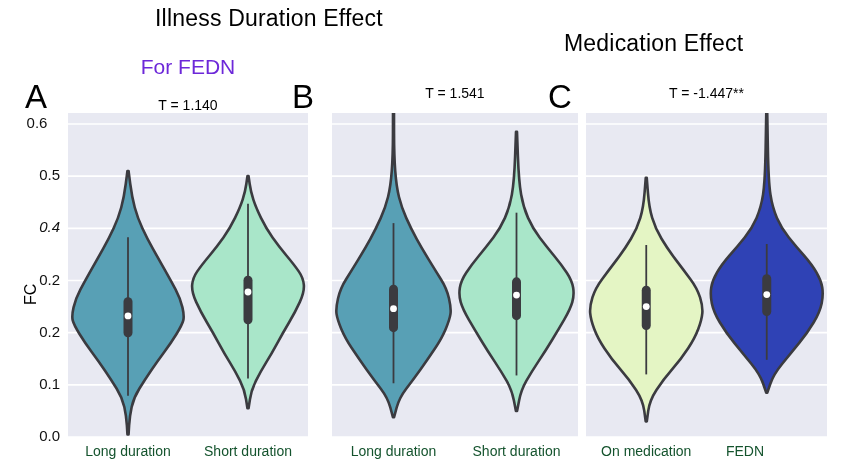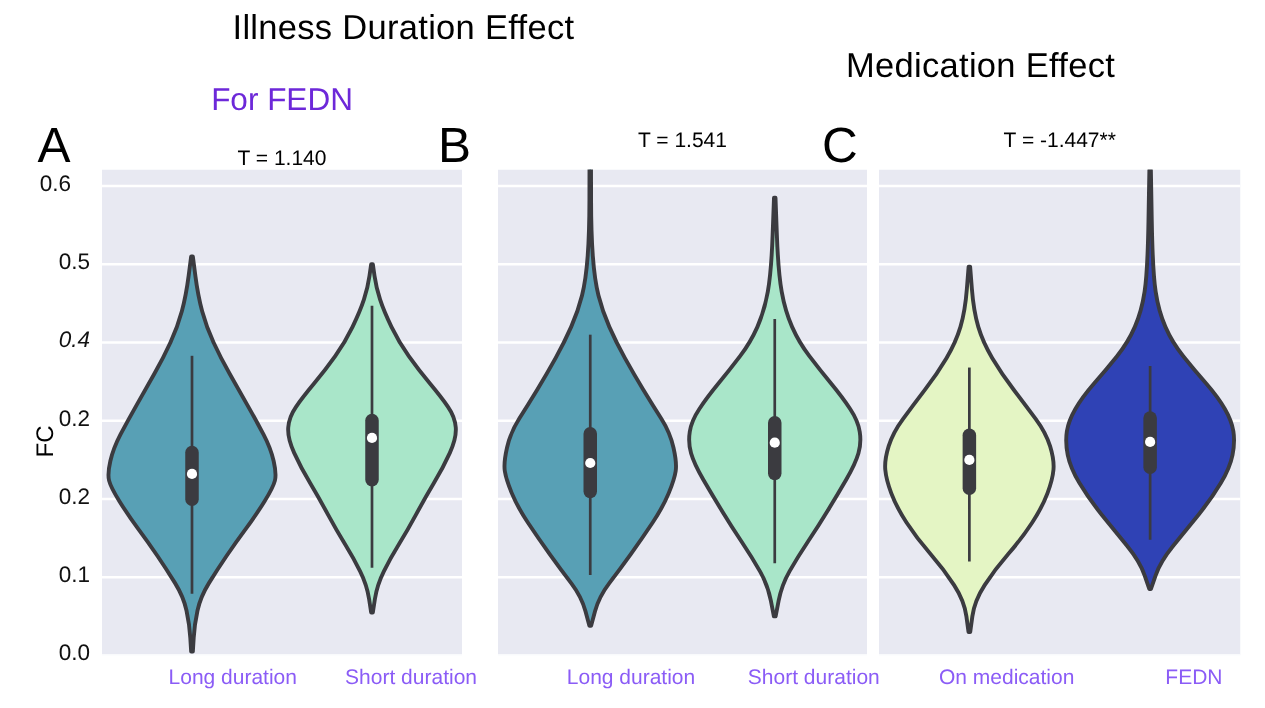--- a/index.html
+++ b/index.html
@@ -58,22 +58,22 @@
     position:absolute;
     font-size:15px;
     color:#111;
     text-align:right;
     white-space:nowrap;
   }
 
   .xtick{
     position:absolute;
     font-size:14px;
-    color:#8b5cf6;
-    text-align:right;
+    color:#14532d;
+    text-align:center;
     white-space:nowrap;
   }
 
   .axes{position:absolute;}
   .axes svg{display:block;}
 </style>
 </head>
 <body>
 
 <div class="fig">

